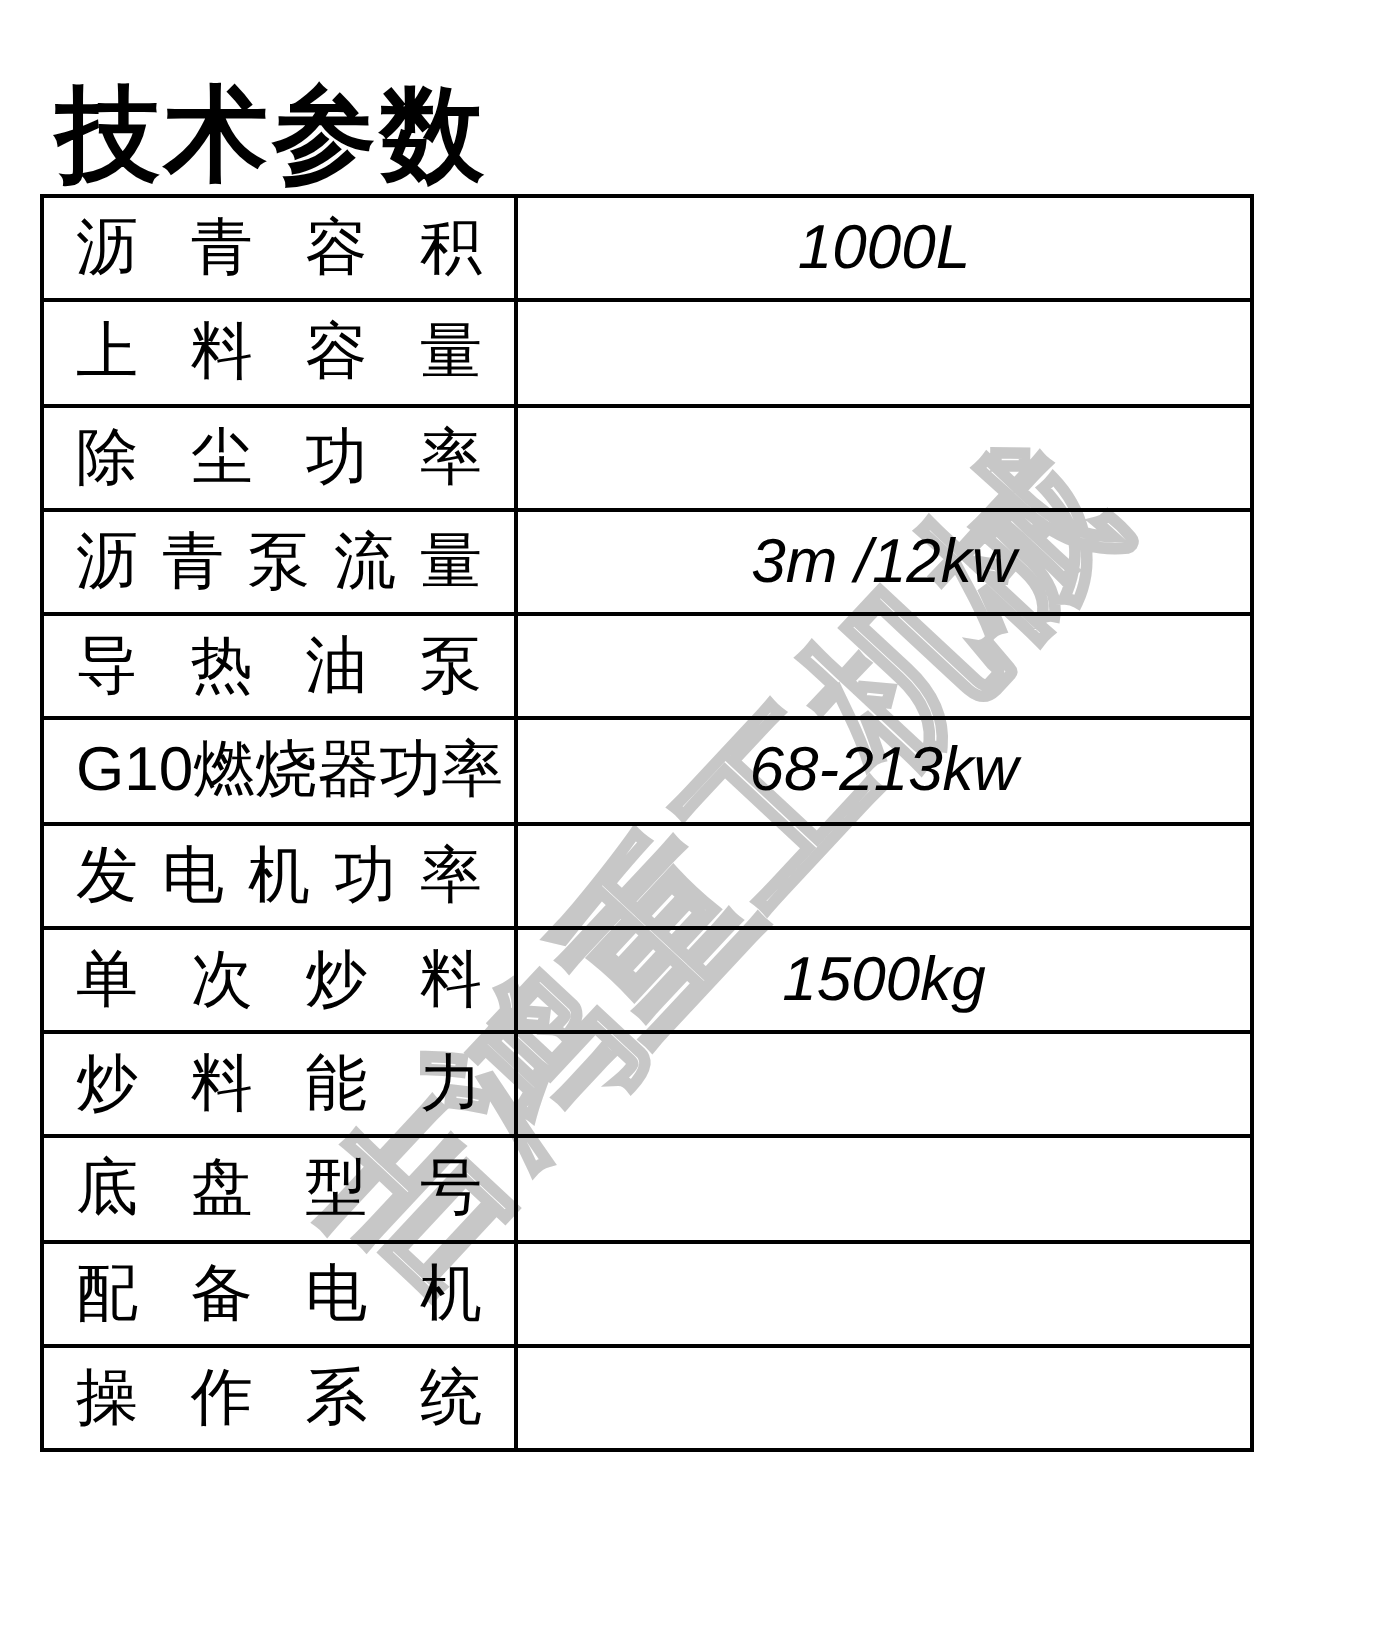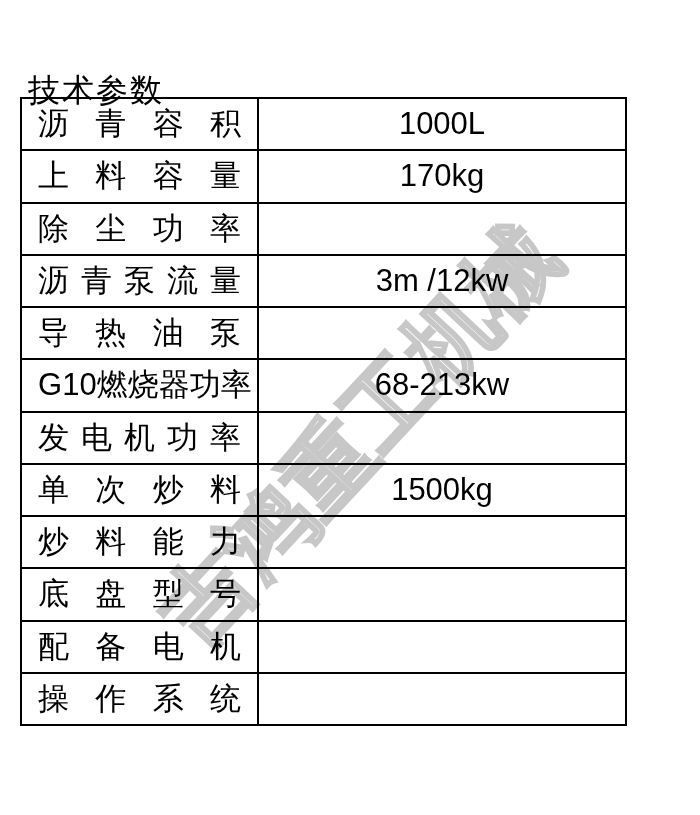--- a/index.html
+++ b/index.html
@@ -13,27 +13,26 @@
     position: relative;
     overflow: hidden;
     font-family: "Liberation Sans", sans-serif;
     color: #000;
   }
 
   .page-title {
     position: absolute;
     left: 28px;
     top: 42px;
-    font-size: 32px;
+    font-size: 52px;
     line-height: 1;
-    font-weight: 400;
+    font-weight: 700;
     letter-spacing: 2px;
     color: #000;
     z-index: 2;
-    margin-top: 32px;
   }
 
   .watermark {
     position: absolute;
     left: 360px;
     top: 435px;
     transform: translate(-50%, -50%) rotate(-47deg);
     transform-origin: center center;
     font-size: 88px;
     font-weight: 700;
@@ -89,20 +88,21 @@
     display: inline-block;
   }
 
   .cell.value {
     flex: 1 1 auto;
     display: flex;
     align-items: center;
     justify-content: center;
     text-align: center;
     white-space: pre;
+    font-style: italic;
   }
 </style>
 </head>
 <body>
 
 <div class="page-title">技术参数</div>
 
 <div class="watermark">吉鸿重工机械</div>
 
 <div class="spec-table">
@@ -117,21 +117,20 @@
     <div class="cell value">1000L</div>
   </div>
 
   <div class="spec-row">
     <div class="cell label">
         <span>上</span>
         <span>料</span>
         <span>容</span>
         <span>量</span>
       </div>
-    <div class="cell value">170kg</div>
   </div>
 
   <div class="spec-row">
     <div class="cell label">
         <span>除</span>
         <span>尘</span>
         <span>功</span>
         <span>率</span>
       </div>
   </div>

